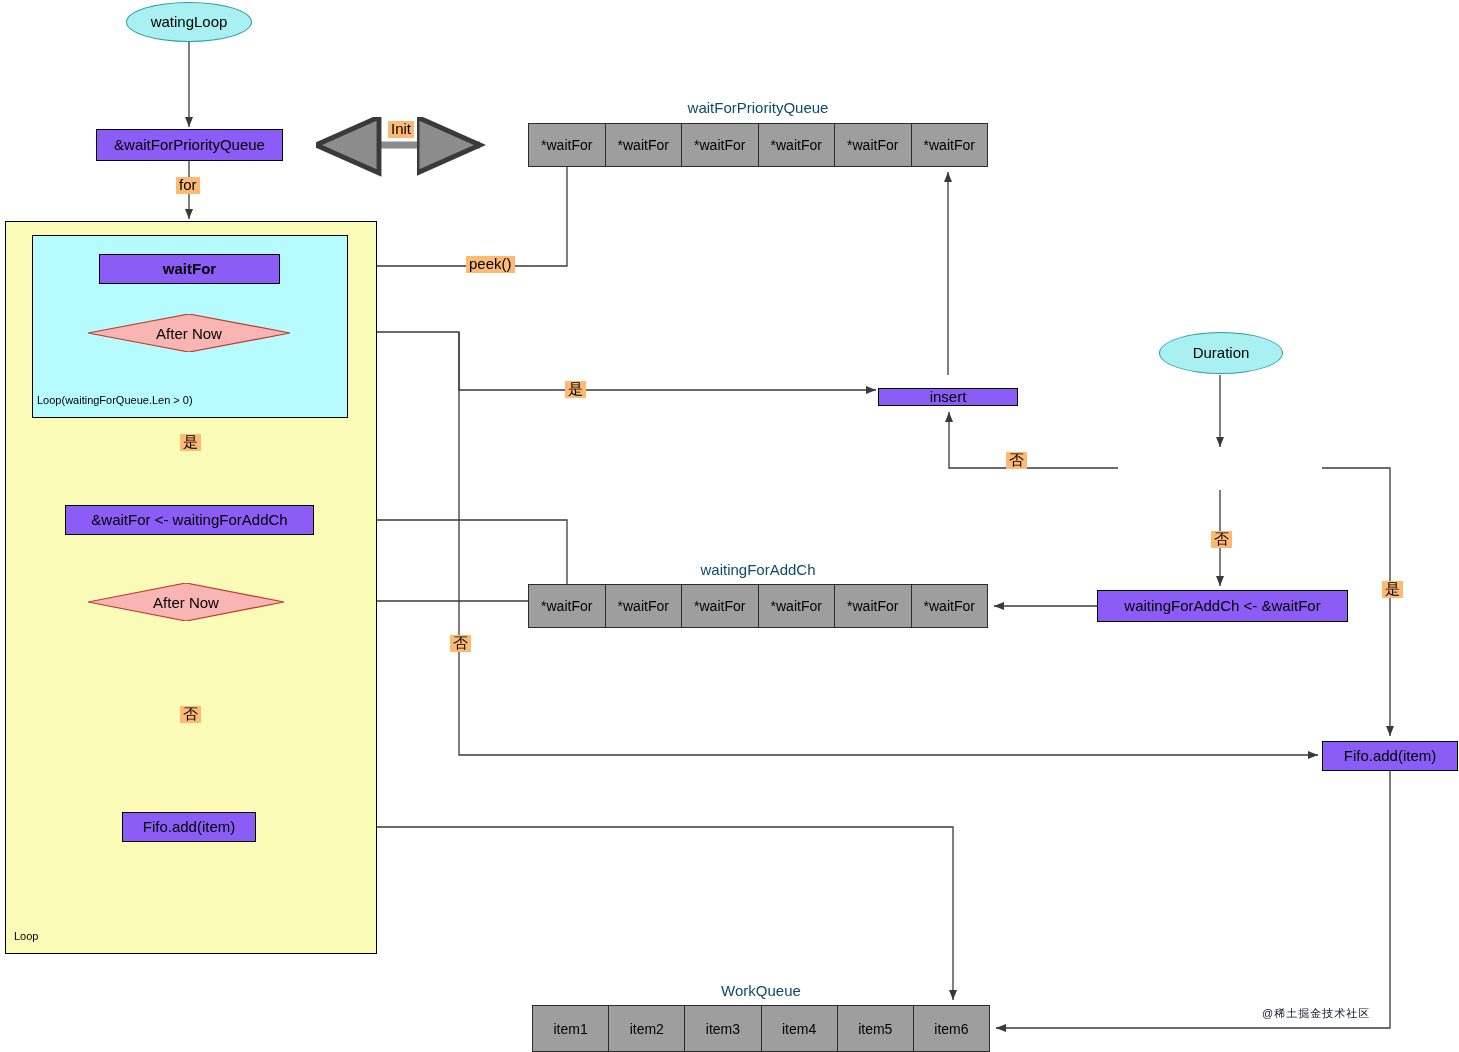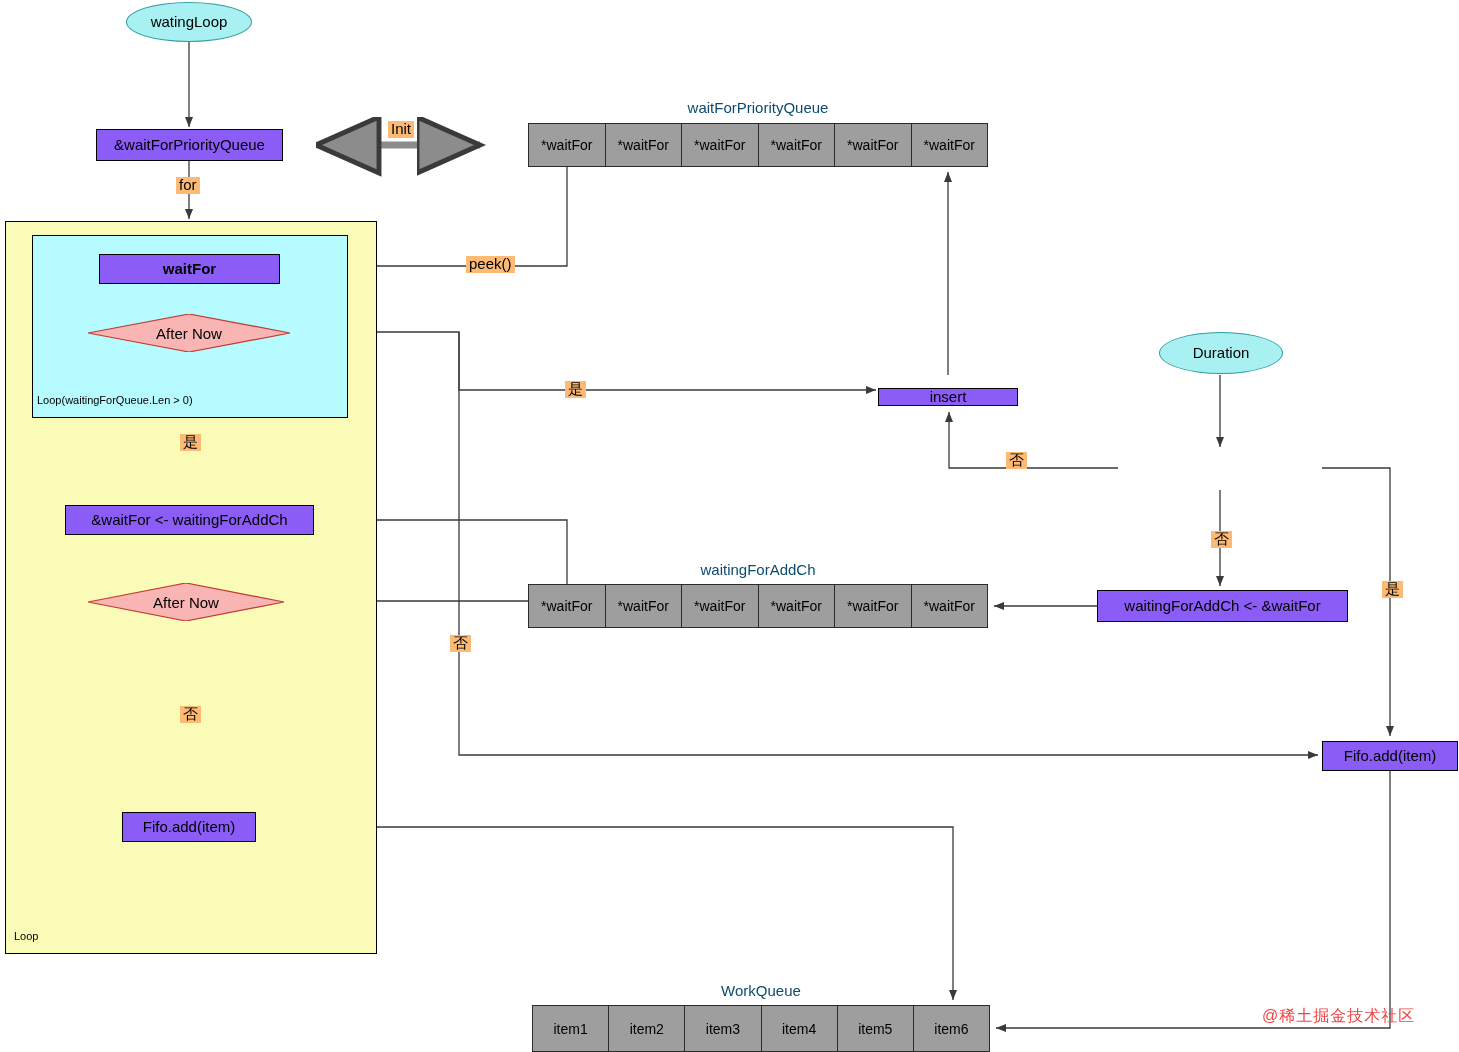--- a/index.html
+++ b/index.html
@@ -108,22 +108,22 @@
     color:#000;
     background:#fdba74;
     padding:0 3px;
     white-space:nowrap;
     line-height:1.1;
   }
   .edge-label.cjk{font-size:15px;}
   
   .watermark{
     position:absolute;
-    font-size:16px;
-    color:#ef4444;
+    font-size:11px;
+    color:#0f172a;
     white-space:nowrap;
     letter-spacing:1px;
   }
 </style>
 </head>
 <body>
 
 <div id="canvas">
 
   <svg class="wires" viewBox="0 0 1459 1052" xmlns="http://www.w3.org/2000/svg">

